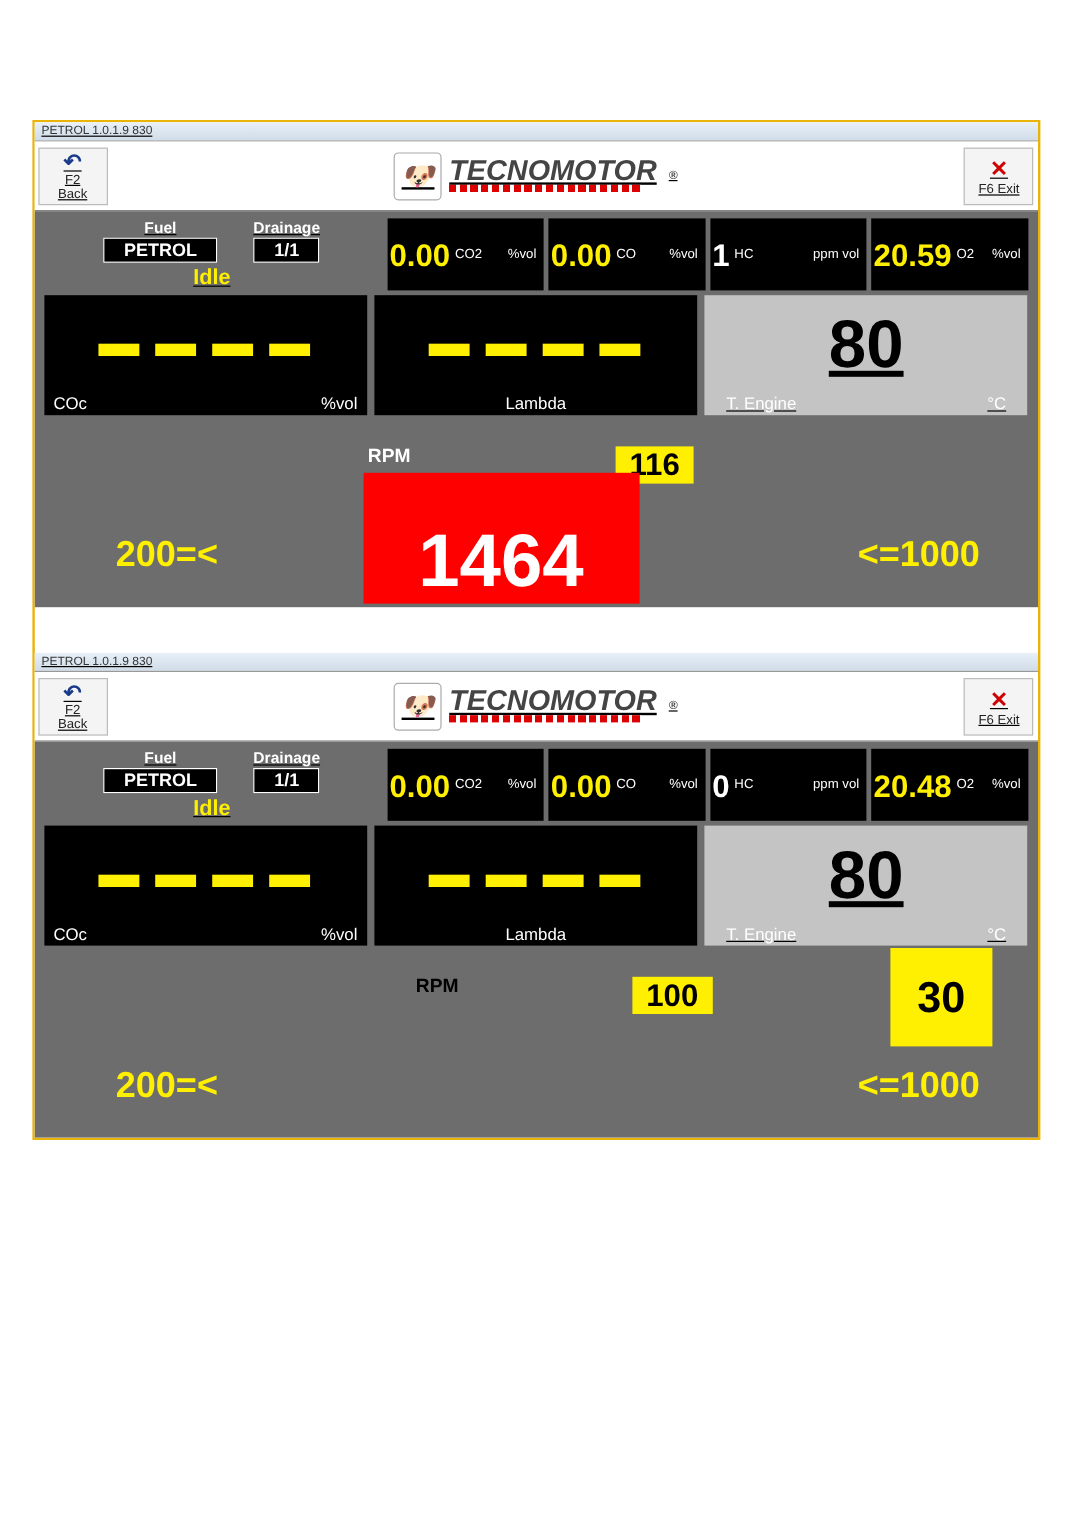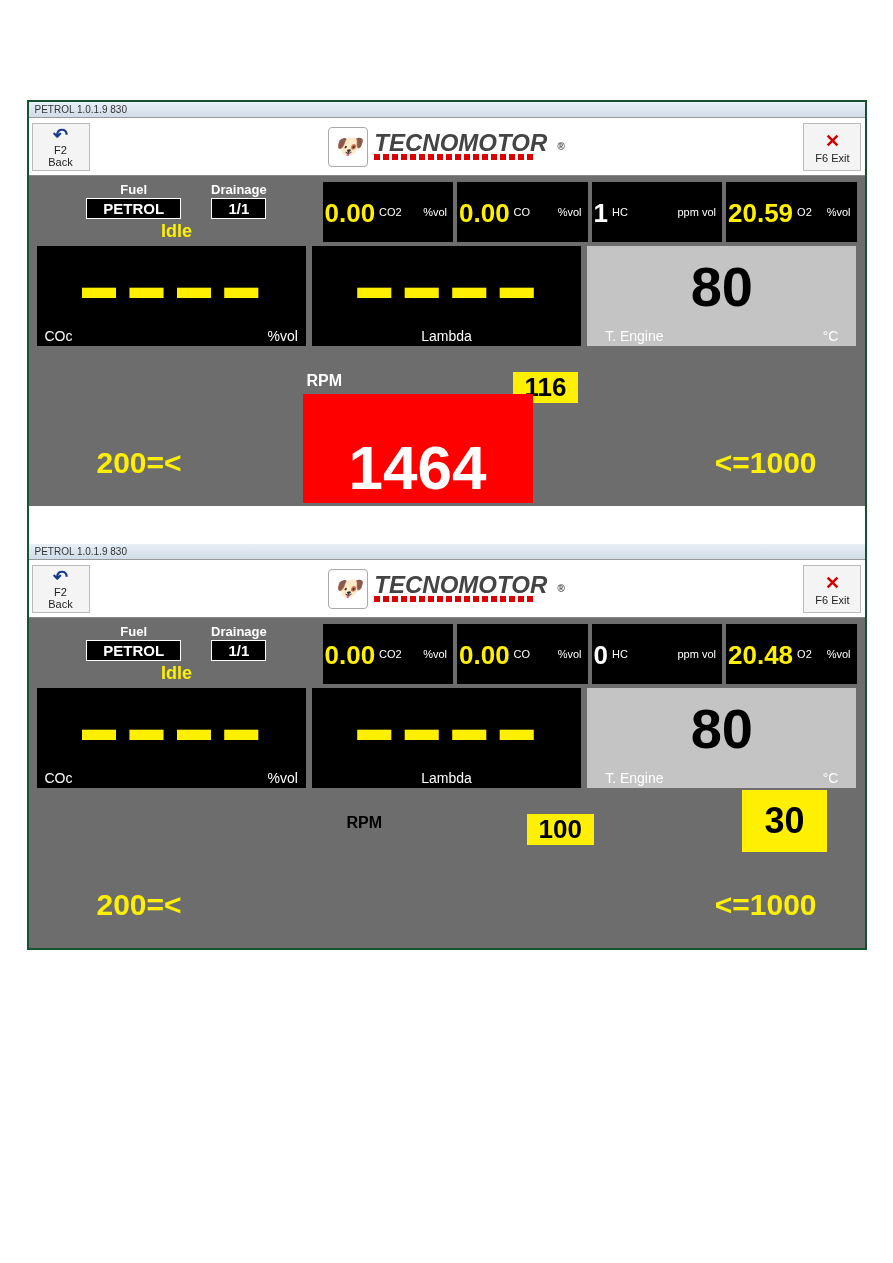--- a/index.html
+++ b/index.html
@@ -1,17 +1,17 @@
 <!DOCTYPE html>
 <html><head>
 <meta charset="utf-8">
 <style>
   * { box-sizing: border-box; margin: 0; padding: 0; }
   body { font-family: Arial, sans-serif; background: #fff; }
-  .page { border: 2px solid #14532d; width: 840px; margin: 100px auto 0; padding: 0; }
+  .page { border: 2px solid #eab308; width: 840px; margin: 100px auto 0; padding: 0; text-decoration: underline; }
   .app-window { background: #fff; }
   .titlebar { background: linear-gradient(to bottom, #e8f0f8, #d0dce8); font-size: 10px; color: #333; padding: 2px 6px; border-bottom: 1px solid #999; }
   .toolbar { background: #fff; display: flex; justify-content: space-between; align-items: center; height: 58px; border-bottom: 1px solid #888; }
   .tb-btn { background: #f4f4f4; border: 1px solid #bbb; padding: 4px 8px; text-align: center; font-size: 11px; color: #222; display: flex; flex-direction: column; align-items: center; justify-content: center; height: 48px; width: 58px; margin: 3px; }
   .tb-btn .icon { font-size: 18px; line-height: 18px; display: flex; align-items: center; justify-content: center; height: 22px; }
   .logo { font-family: Arial, sans-serif; font-size: 24px; font-weight: bold; font-style: italic; color: #444; display: flex; align-items: center; gap: 6px; }
   .logo-img { width: 40px; height: 40px; border: 1px solid #aaa; border-radius: 4px; display: inline-flex; align-items: center; justify-content: center; font-size: 22px; }
   .logo-text { display: flex; flex-direction: column; line-height: 0.8; }
   .logo-sub { height: 6px; background: repeating-linear-gradient(90deg, #d00 0 6px, #fff 6px 9px); width: 160px; margin-top: 2px; }
   .reg { font-size: 10px; color: #444; margin-left: 4px; }
@@ -38,21 +38,21 @@
   .range-lbl { color: #ffef00; font-size: 30px; font-weight: bold; position: absolute; top: 92px; }
   .range-left { left: 60px; }
   .range-right { right: 40px; }
   .rpm-lbl { position: absolute; color: #fff; font-size: 16px; font-weight: bold; top: 18px; left: 270px; }
   .rpm-box { width: 230px; height: 109px; display: flex; align-items: flex-end; justify-content: center; position: absolute; top: 40px; left: 266px; }
   .rpm-box.red { background: #ff0000; }
   .rpm-box.green { background: #00d000; }
   .rpm-val { font-size: 62px; font-weight: bold; color: #fff; }
   .rpm-box.green .rpm-val { color: #000; }
   .timer-box { background: #ffef00; color: #000; font-size: 26px; font-weight: bold; padding: 0 12px; position: absolute; top: 18px; left: 476px; }
-  .extra-box { background: #ffef00; color: #000; font-size: 36px; font-weight: bold; padding: 10px 22px; position: absolute; right: 30px; top: -6px; }
+  .extra-box { background: #ffef00; color: #000; font-size: 36px; font-weight: bold; padding: 20px 22px; position: absolute; right: 30px; top: -6px; }
   .fuel-col { display: flex; flex-direction: column; align-items: center; width: 280px; justify-content: space-between; }
   .fuel-row { display: flex; gap: 30px; justify-content: center; }
   .undo-icon { font-weight: bold; color: #1a3a8a; }
   .x-icon { color: #d00000; font-weight: bold; }
 </style>
 </head>
 <body>
 
 <div class="page">
 

